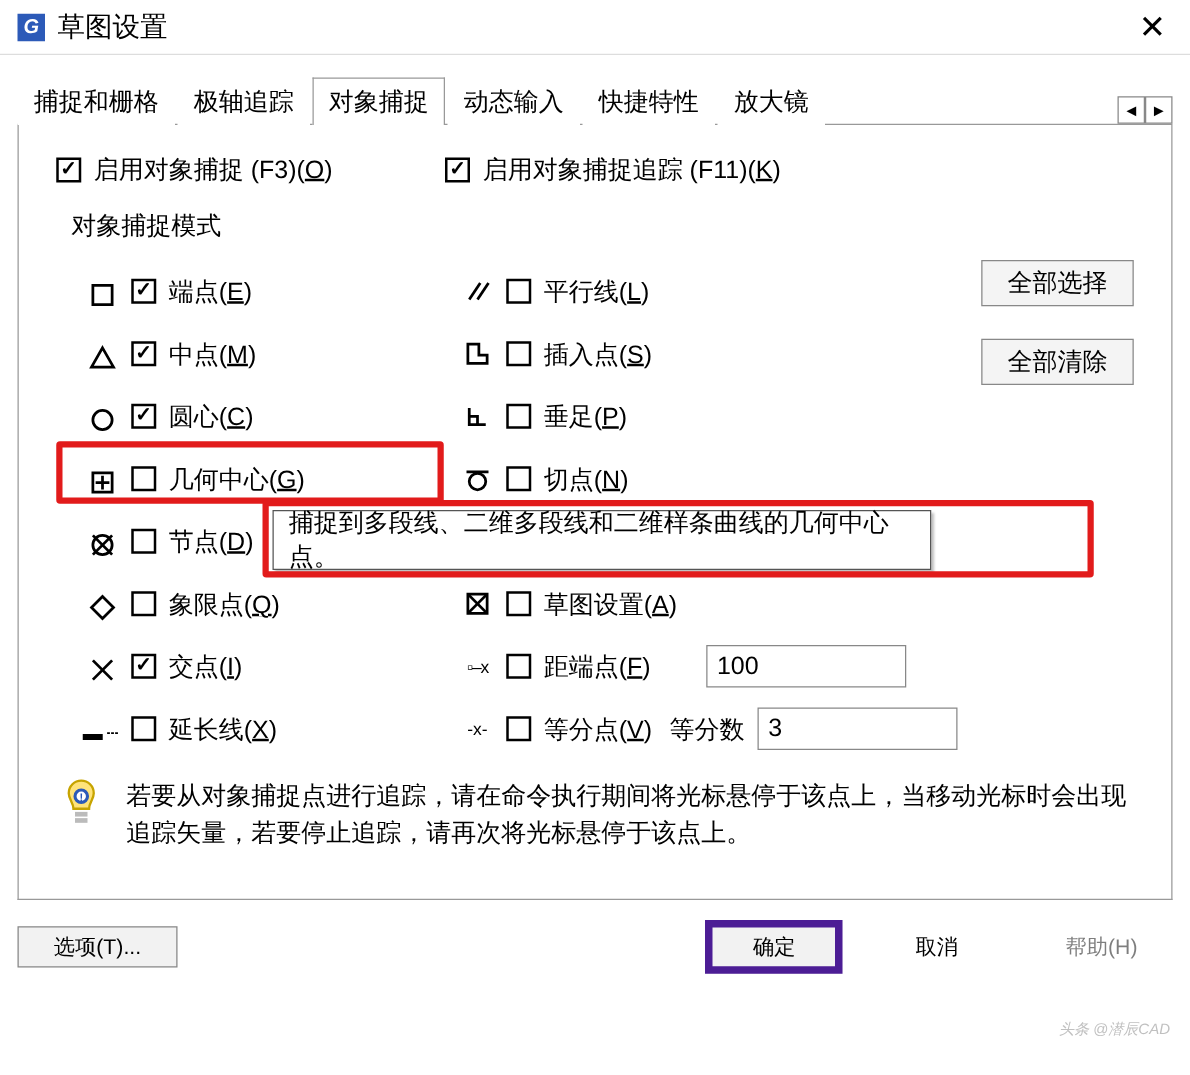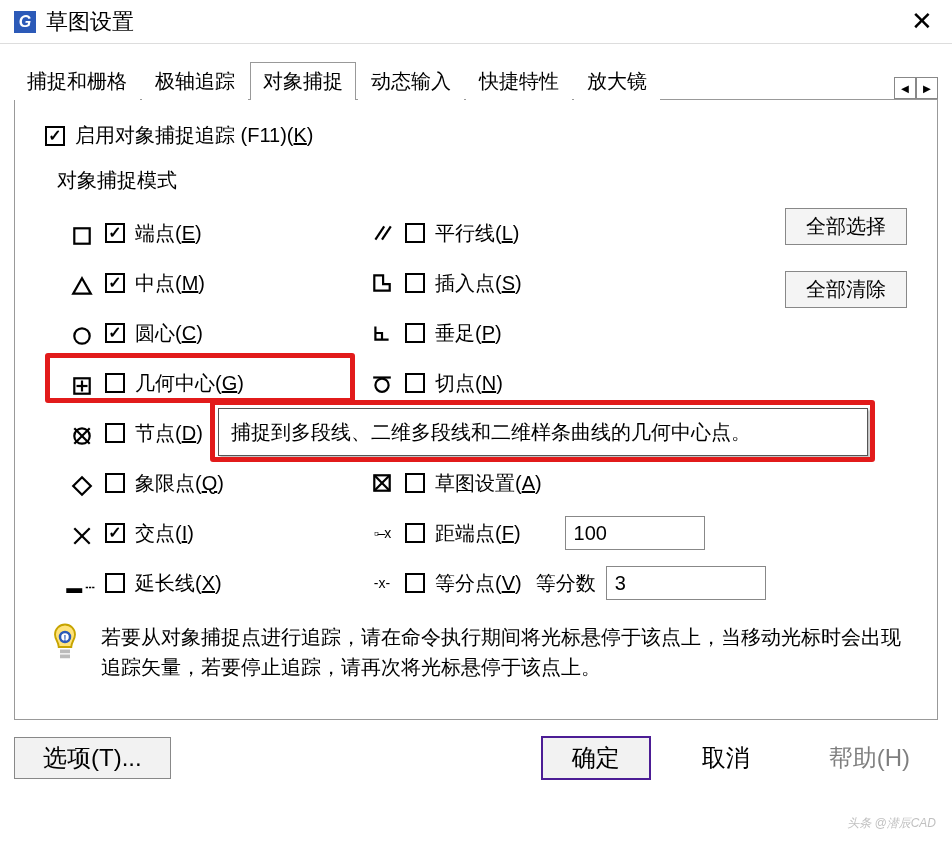--- a/index.html
+++ b/index.html
@@ -136,34 +136,34 @@
     background: #f4f4f4;
     padding: 4px 20px;
     font-size: 20px;
     text-align: center;
     min-width: 120px;
   }
   .txtinput {
     border: 1px solid #888;
     padding: 2px 8px;
     font-size: 20px;
-    width: 140px;
+    width: 160px;
     height: 34px;
   }
   .hlred {
     position: absolute;
     border: 5px solid #e21b1b;
     border-radius: 3px;
     pointer-events: none;
   }
   .tooltip {
     position: absolute;
     left: 153px;
     top: 200px;
-    width: 650px;
+    width: 527px;
     height: 48px;
     border: 1px solid #555;
     box-shadow: 2px 2px 2px rgba(0,0,0,.25);
     background: #fff;
     font-size: 20px;
     display: flex;
     align-items: center;
     padding: 0 12px;
   }
   .tipicon {
@@ -179,25 +179,25 @@
     display: flex;
     align-items: center;
     padding: 6px 14px;
     gap: 20px;
   }
   .footer .spacer { flex:1; }
   .btn2 {
     border: 1px solid #888;
     background: #f2f2f2;
     padding: 4px 28px;
-    font-size: 24px;
+    font-size: 17px;
     min-width: 110px;
     text-align: center;
   }
-  .btn2.primary { border: 2px solid #4c1d95; }
+  .btn2.primary { border: 6px solid #4c1d95; }
   .watermark {
     position: absolute;
     right: 16px;
     bottom: 28px;
     font-size: 12px;
     color: rgba(150,150,150,.6);
     font-style: italic;
   }
   u { text-decoration: underline; }
 </style>
@@ -223,20 +223,24 @@
       <div class="arr">◄</div>
       <div class="arr">►</div>
     </div>
   </div>
 
   <div class="panel">
 
     <div class="toprow">
       <label class="chk">
         <span class="box checked"></span>
+        <span><span>启用对象捕捉 (F3)(</span><u>O</u><span>)</span></span>
+      </label>
+      <label class="chk">
+        <span class="box checked"></span>
         <span><span>启用对象捕捉追踪 (F11)(</span><u>K</u><span>)</span></span>
       </label>
     </div>
 
     <div class="group-title">对象捕捉模式</div>
 
     <div class="grid">
 
       <div class="sidebtns">
         <div class="btn">全部选择</div>

